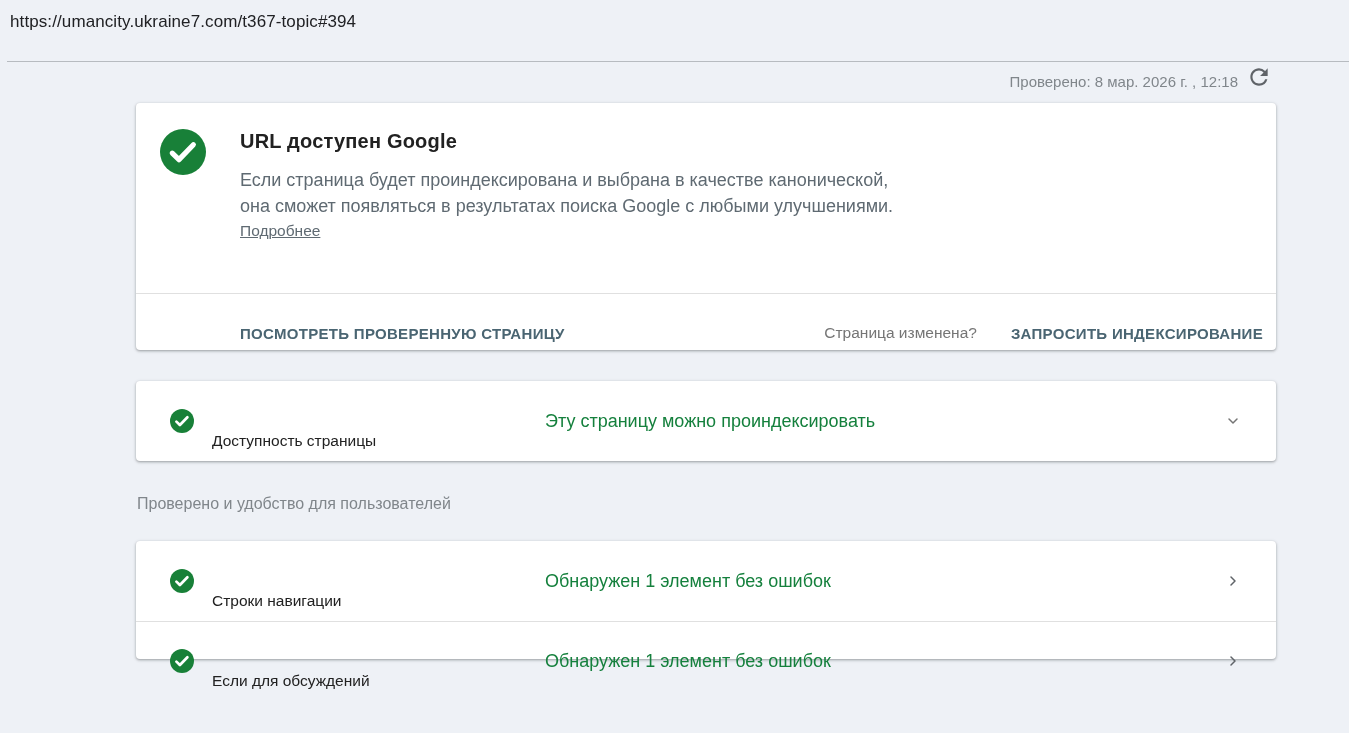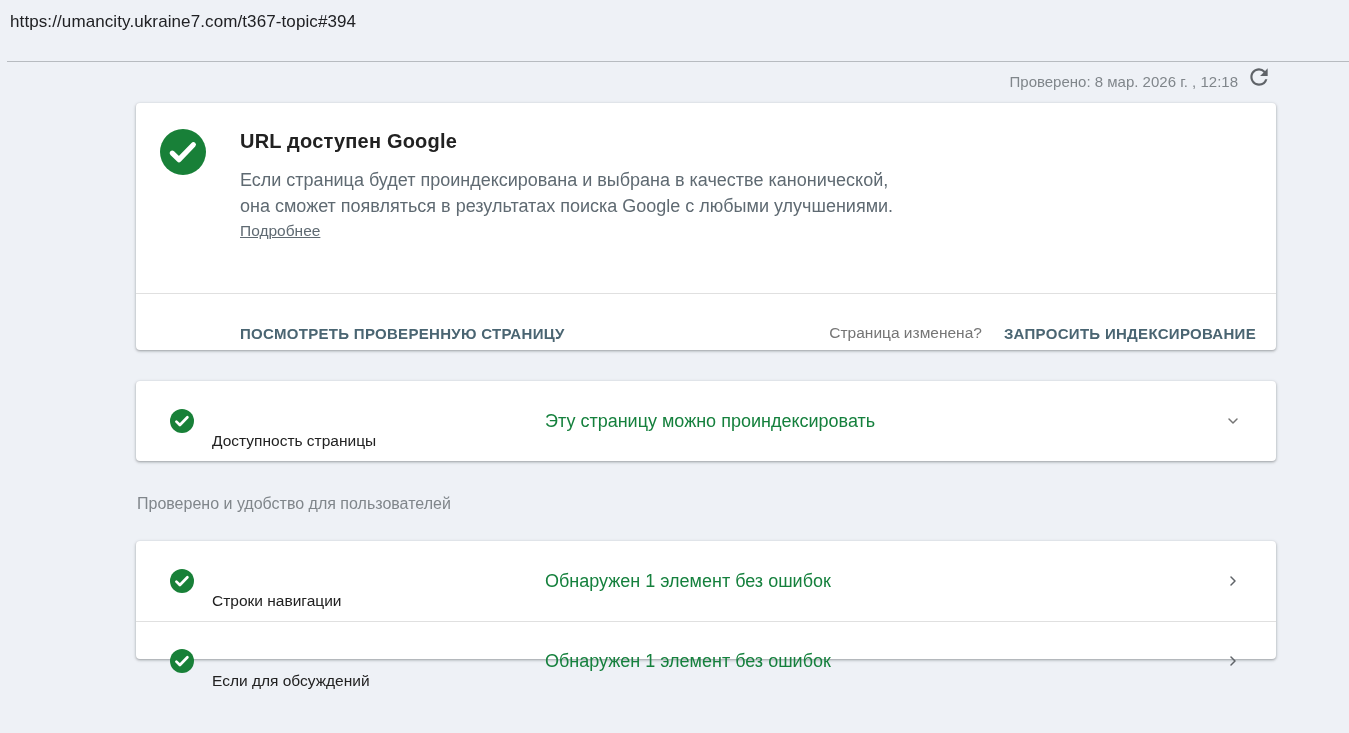--- a/index.html
+++ b/index.html
@@ -57,21 +57,21 @@
     display: flex; align-items: center; margin-top: 22px;
   }
   .text-button {
     font-family: "Liberation Sans", sans-serif;
     background: none; border: none; cursor: pointer;
     font-size: 15px; font-weight: 700; letter-spacing: .3px;
     color: var(--action, #4a6572); text-transform: uppercase;
     padding: 10px 0; white-space: nowrap;
   }
   .btn-view { margin-left: 104px; }
-  .footer-right { margin-left: auto; display: flex; align-items: center; gap: 22px; padding-right: 20px; }
+  .footer-right { margin-left: auto; display: flex; align-items: center; gap: 34px; padding-right: 13px; }
   .page-changed { font-size: 15.5px; color: #757575; white-space: nowrap; }
 
   
   .row {
     height: 80px; display: flex; align-items: center; position: relative;
     cursor: pointer;
   }
   .row-icon { width: 24px; height: 24px; margin-left: 34px; flex: 0 0 auto; }
   .row-label {
     margin-left: 18px; width: 333px; flex: 0 0 auto;

